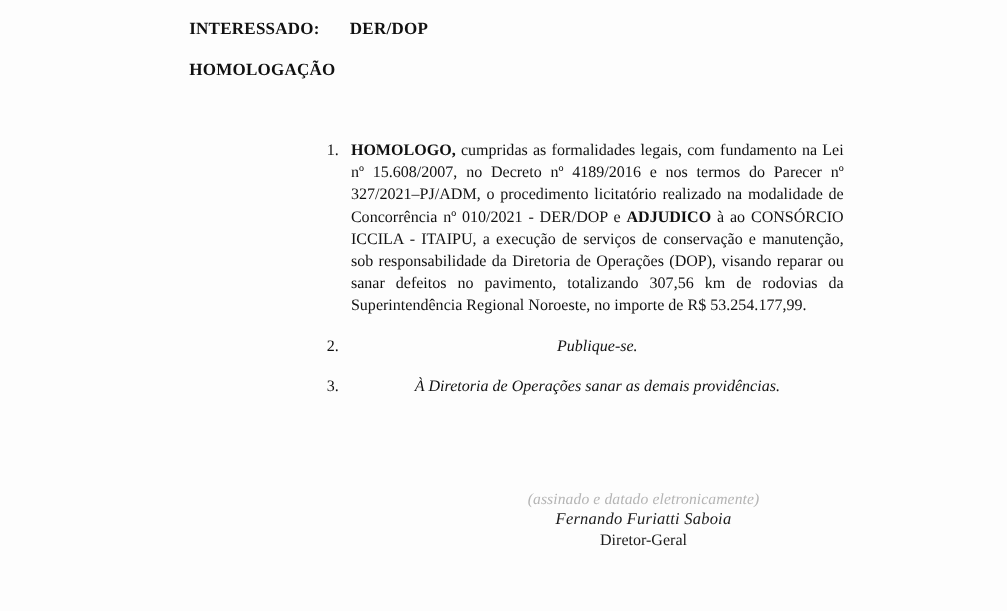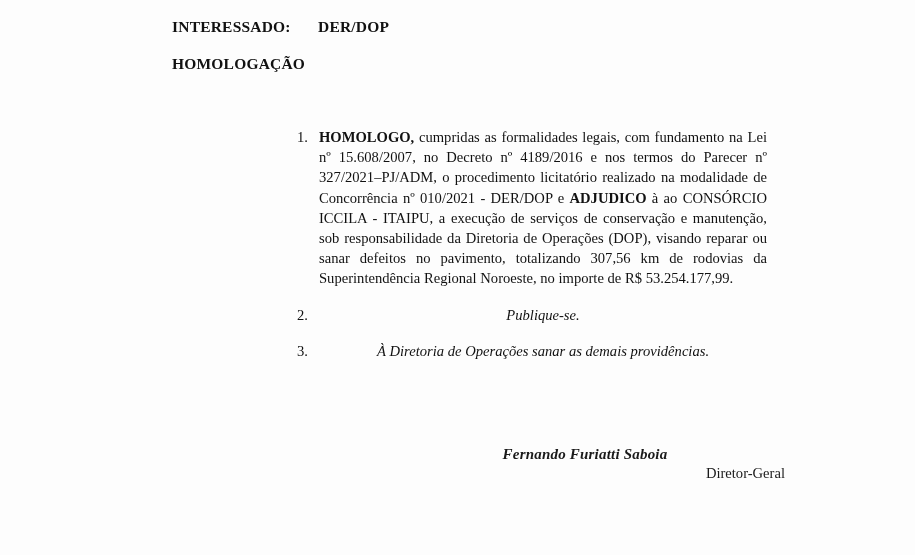--- a/index.html
+++ b/index.html
@@ -100,31 +100,30 @@
   }
   .sig-note {
     font-style: italic;
     font-size: 14.2px;
     color: #b4b4b4;
     line-height: 18px;
     letter-spacing: 0.1px;
   }
   .sig-name {
     font-style: italic;
-    font-weight: bold;
+    font-weight: normal;
     font-size: 15px;
     color: #1a1a1a;
     line-height: 19px;
     letter-spacing: 0.2px;
   }
   .sig-role {
     font-size: 14.6px;
     color: #1a1a1a;
     line-height: 19px;
-    text-align: right;
   }
 </style>
 </head>
 <body>
 
 <div class="page">
 
   <div class="header-block">
     <div class="header-row">
       <span class="header-label">INTERESSADO:</span>
@@ -148,17 +147,18 @@
     </div>
 
     <div class="list-item">
       <span class="item-number">3.</span>
       <span class="item-text no-justify">À Diretoria de Operações sanar as demais providências.</span>
     </div>
 
   </div>
 
   <div class="signature-block">
+    <div class="sig-note">(assinado e datado eletronicamente)</div>
     <div class="sig-name">Fernando Furiatti Saboia</div>
     <div class="sig-role">Diretor-Geral</div>
   </div>
 
 </div>
 
 </body></html>

